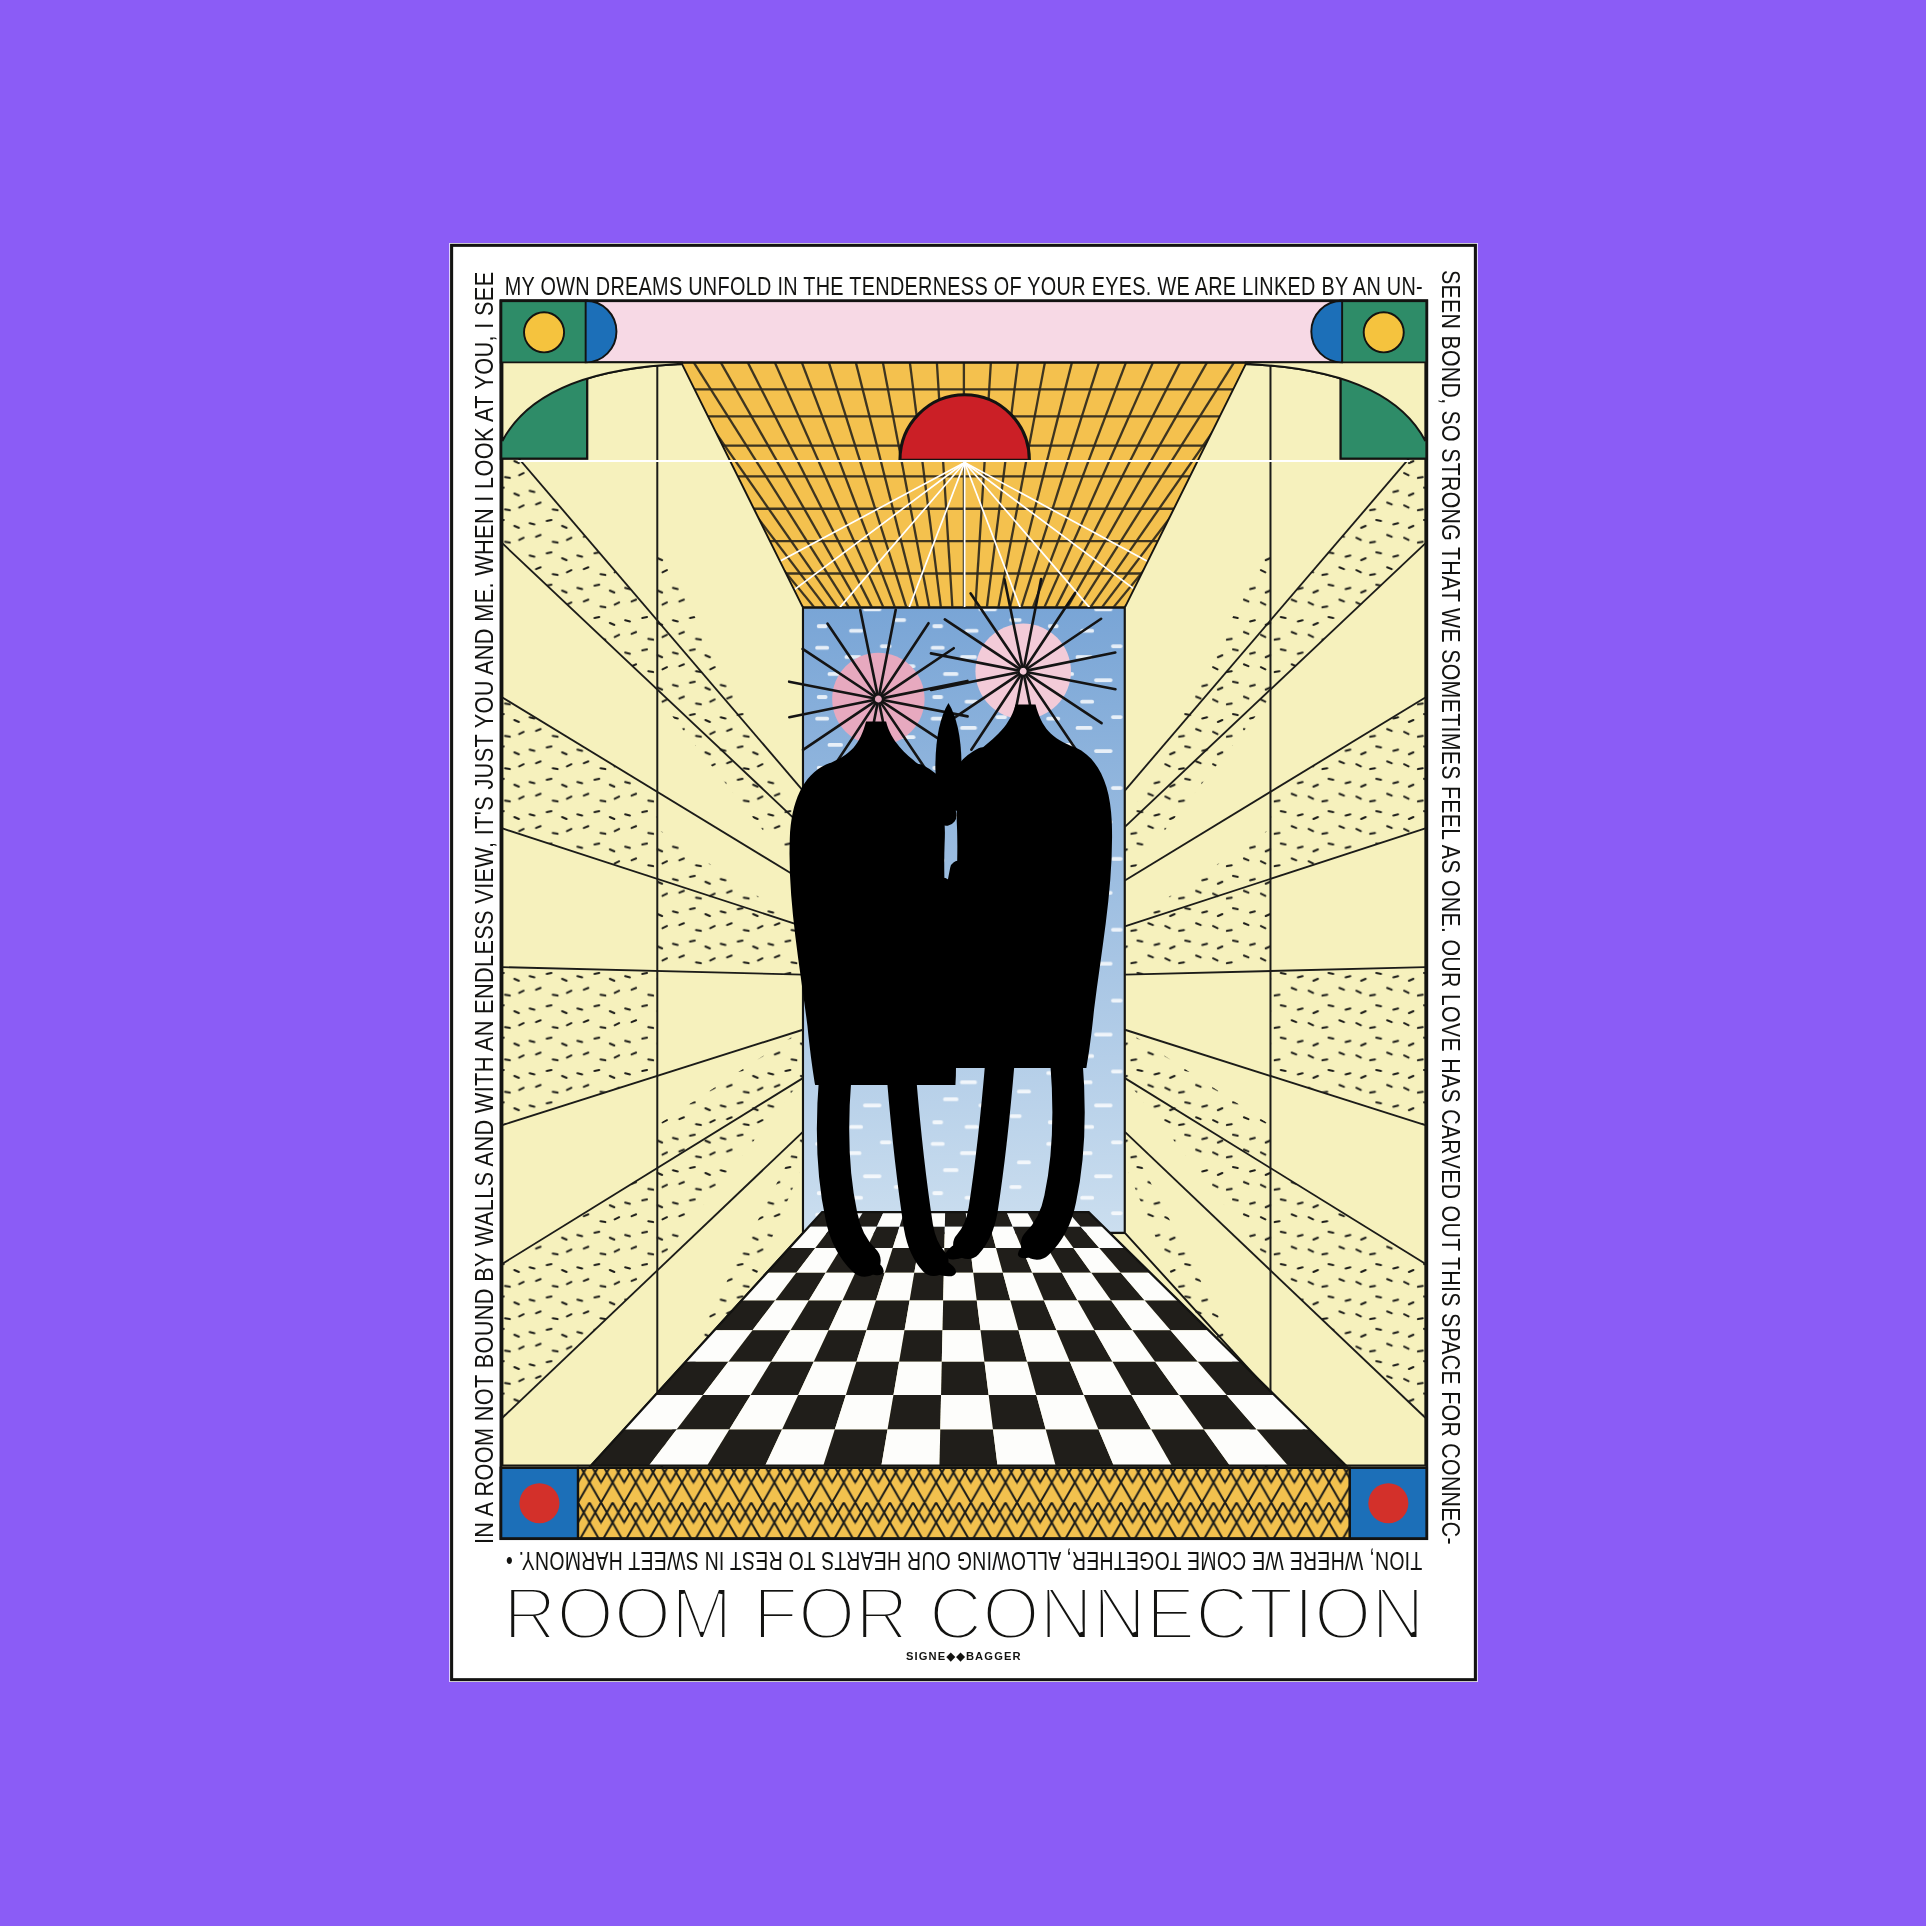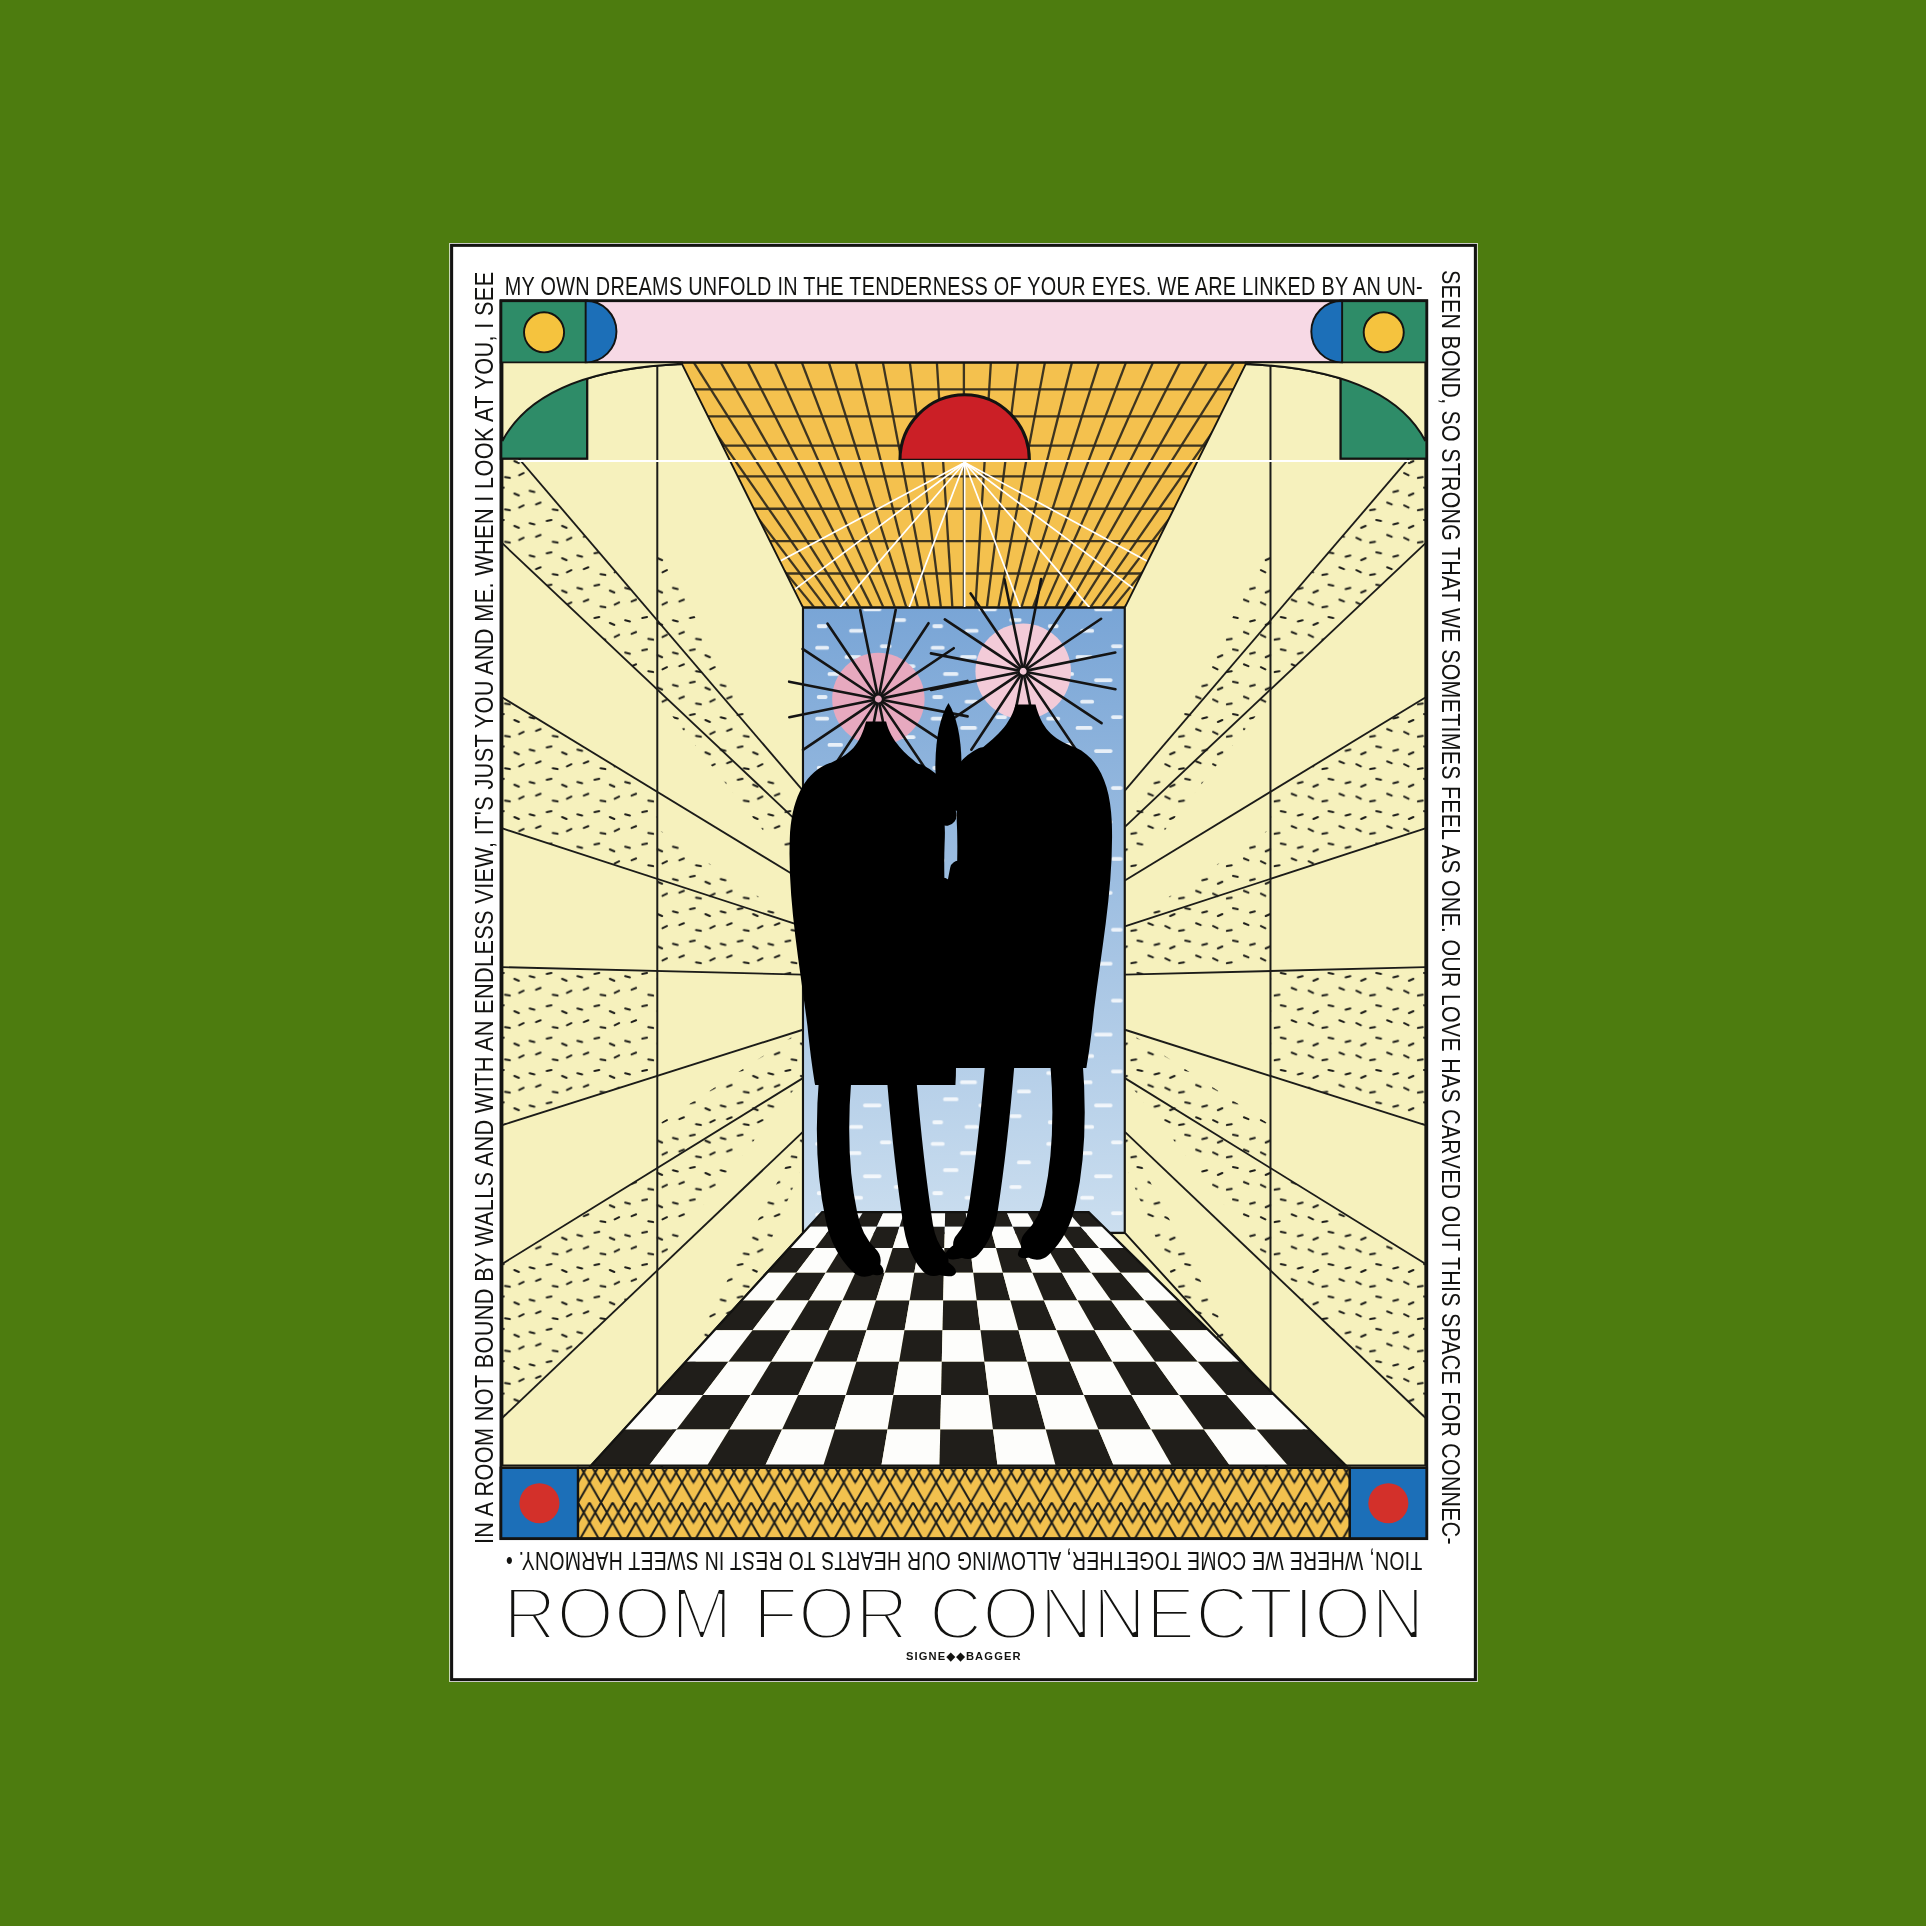--- a/index.html
+++ b/index.html
@@ -1,16 +1,16 @@
 <!DOCTYPE html>
 <html style="font-size:12.3px"><head>
 <meta charset="utf-8">
 <style>
   html,body{margin:0;padding:0;background:#ffffff;}
-  #canvas{position:relative;width:1926px;height:1926px;background:#4d7c0f;overflow:hidden;}
+  #canvas{position:relative;width:1926px;height:1926px;background:#8b5cf6;overflow:hidden;}
   #poster-svg{position:absolute;left:449px;top:243px;width:1029px;height:1439px;}
   text{font-family:"Liberation Sans",sans-serif;fill:#131311;}
   .border-caption{font-size:33px;letter-spacing:.5px;}
   .title-text{font-size:96px;fill:#131311;stroke:#ffffff;stroke-width:5px;}
   .credit-text{font-size:14.5px;font-weight:bold;letter-spacing:1.5px;}
 </style>
 </head>
 <body>
 
 <div id="canvas">

